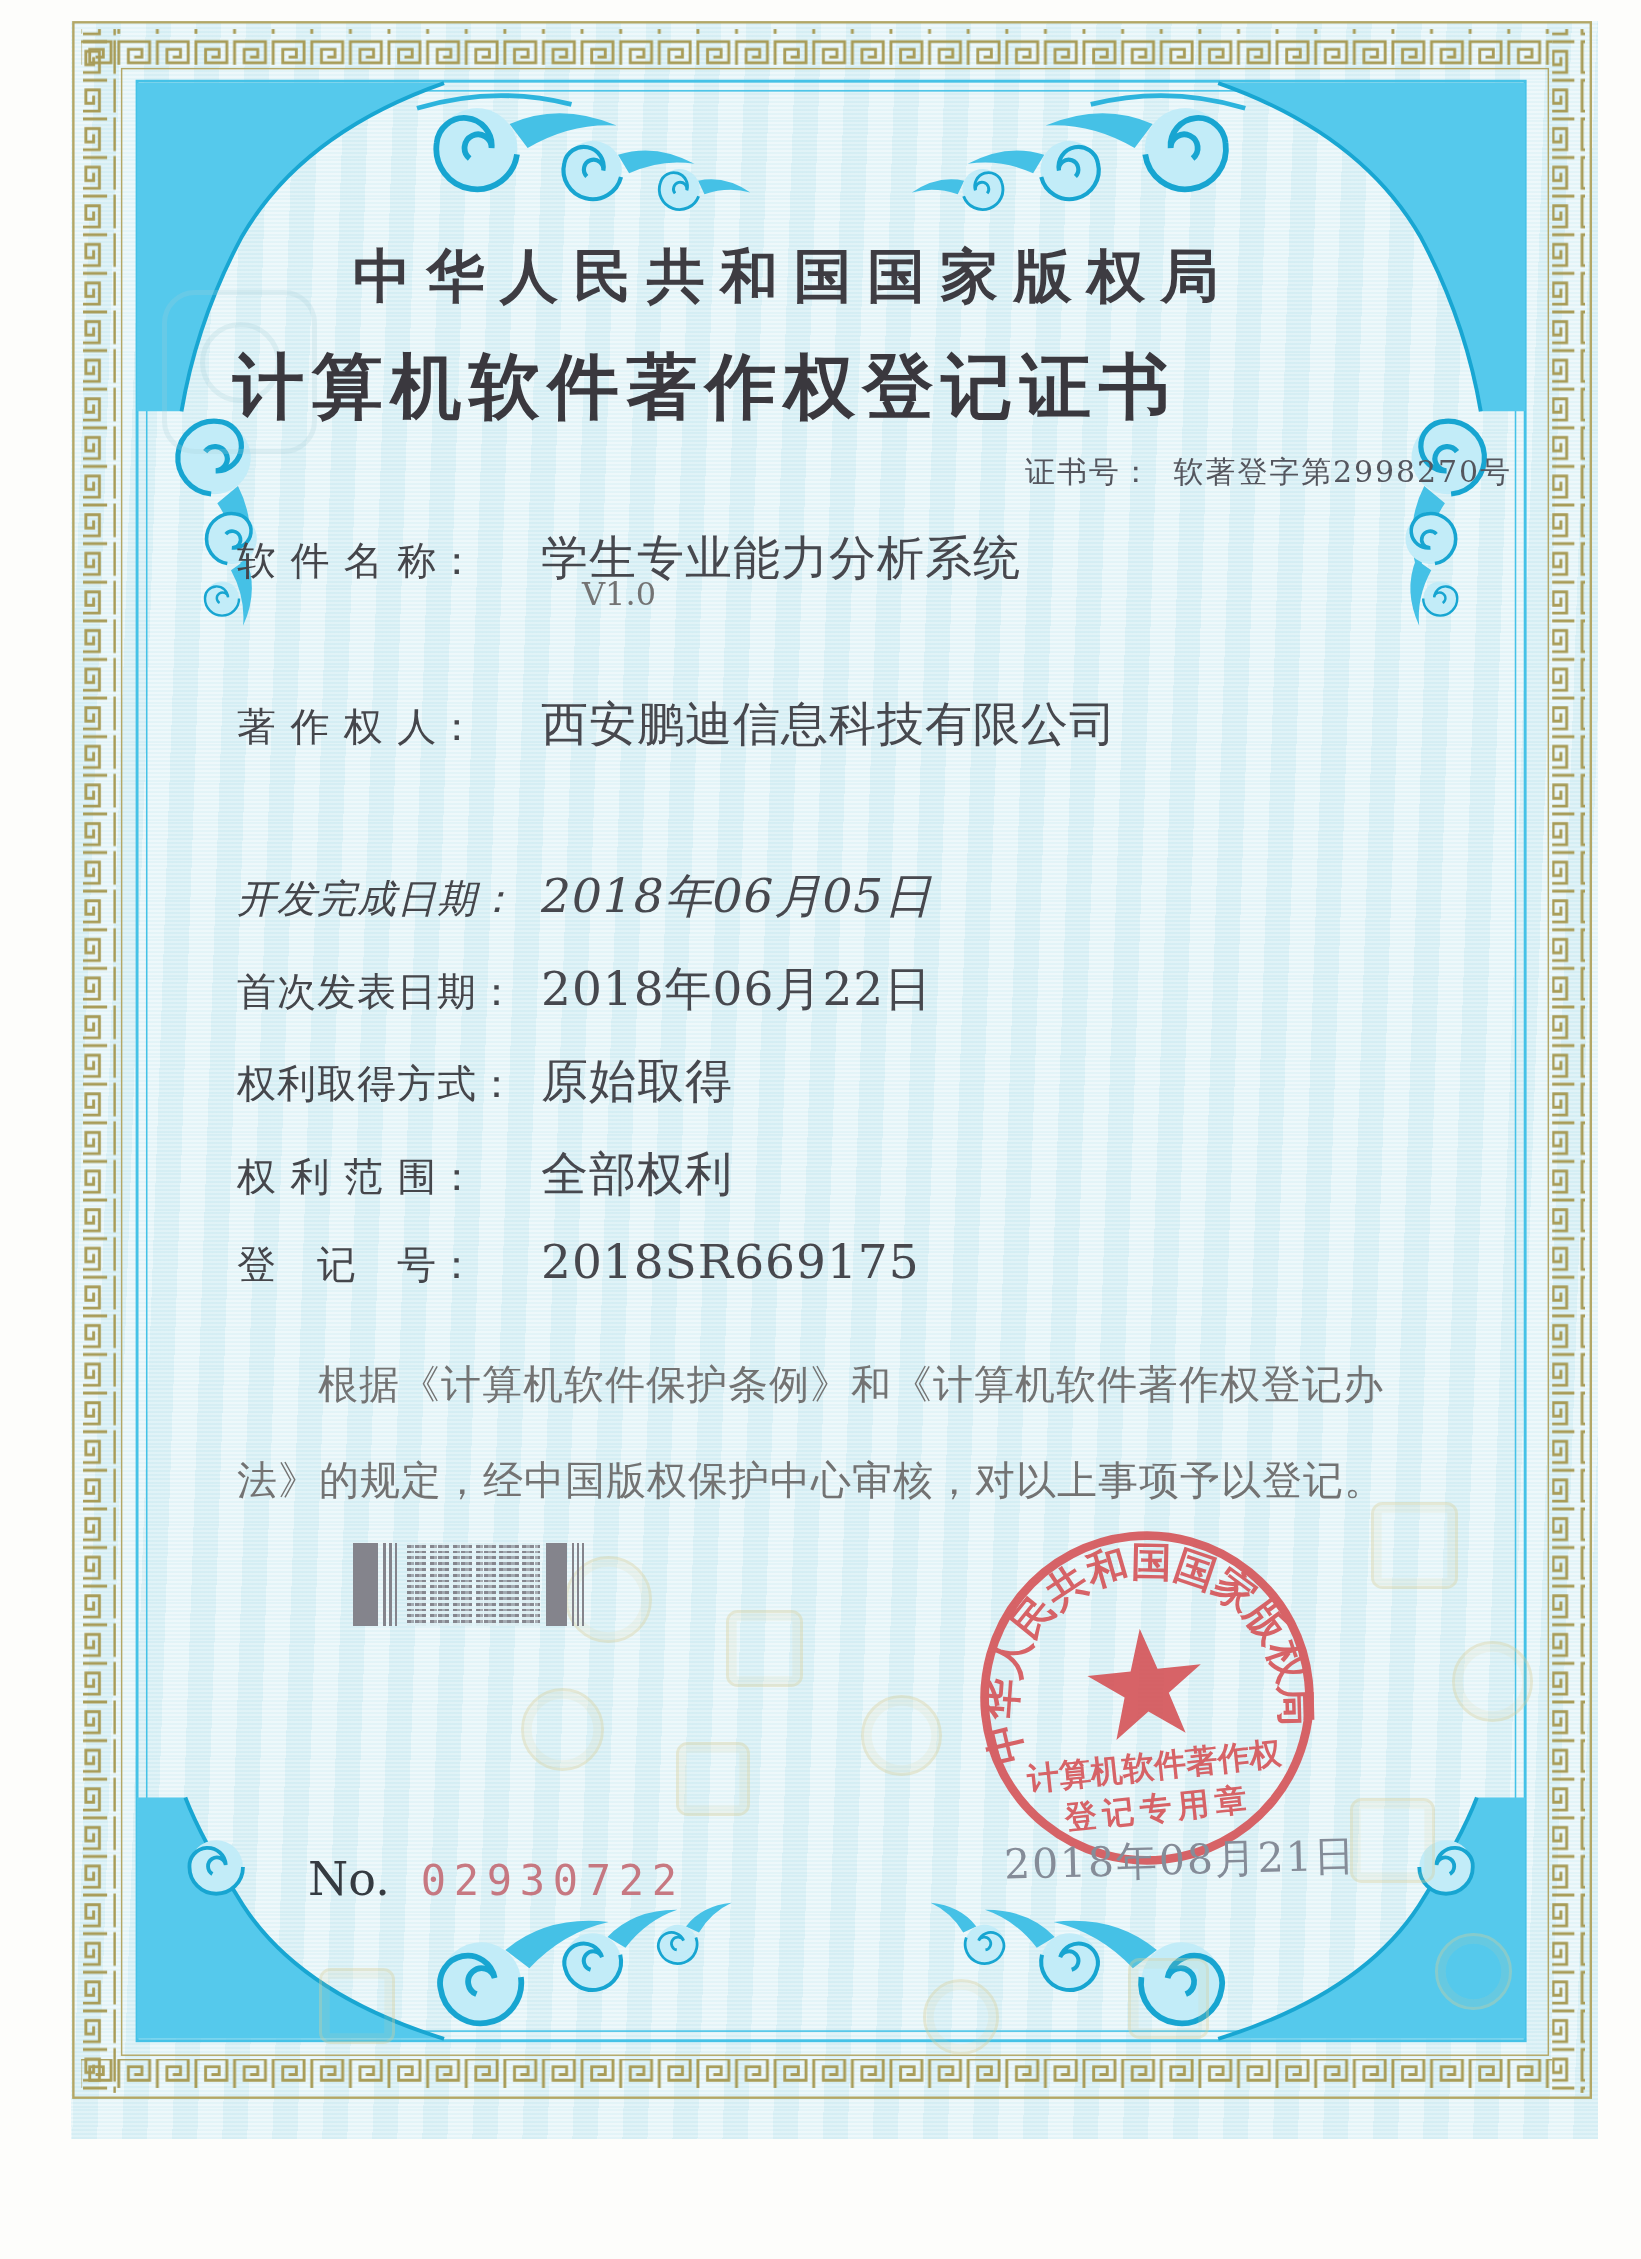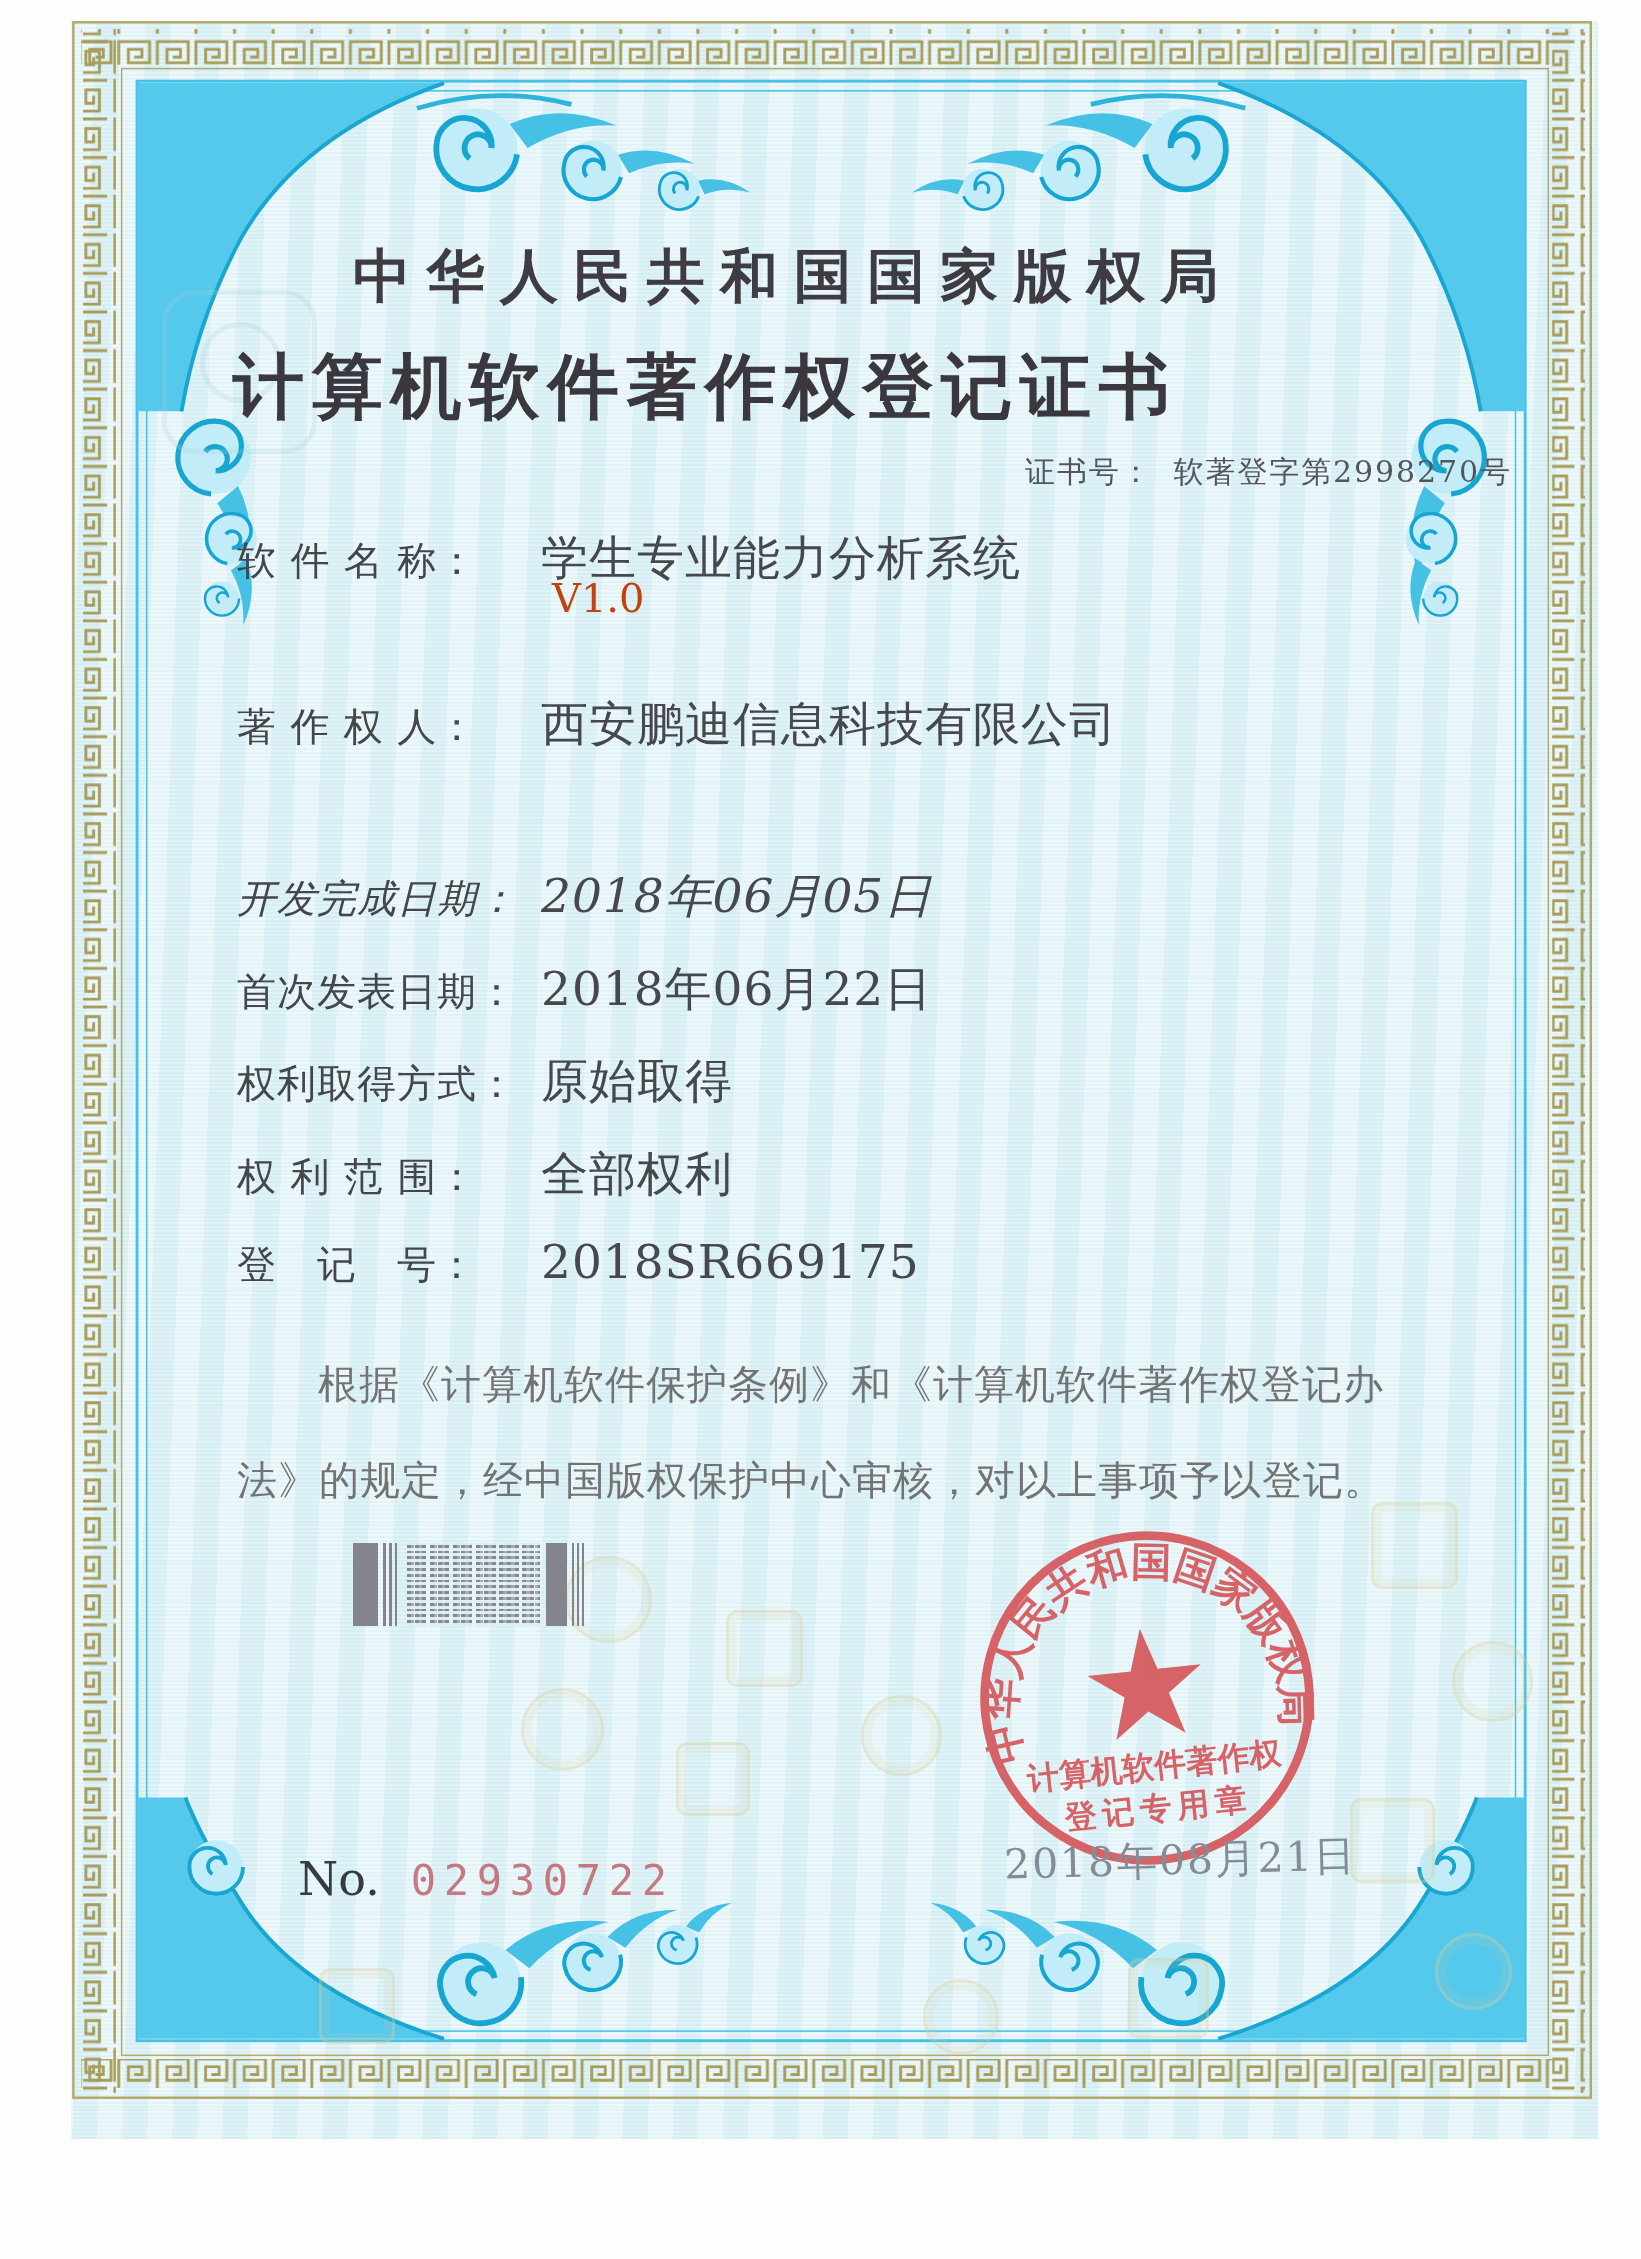--- a/index.html
+++ b/index.html
@@ -16,21 +16,21 @@
   .abs{position:absolute;white-space:nowrap;}
   #authority{left:214px;top:238px;width:1159px;text-align:center;
              font-size:58px;font-weight:700;letter-spacing:15.4px;color:#3e3c42;}
   #cert-title{left:233px;top:340px;width:1159px;text-align:left;
               font-size:71px;font-weight:700;letter-spacing:7.7px;color:#3a383e;}
   #certno{left:1025px;top:452px;font-size:30px;color:#54565e;letter-spacing:1.9px;}
   #certno .lbl{margin-right:21px;}
   .field-label{display:inline-block;width:304px;font-size:39px;color:#45464b;letter-spacing:1px;}
   .field-value{font-size:47px;color:#47484e;letter-spacing:1px;}
   .frow{position:absolute;left:237px;}
-  #v2line{left:552px;top:575px;font-size:40px;color:#c2410c;}
+  #v2line{left:582px;top:575px;font-size:32px;color:#737373;}
   #statement{position:absolute;left:237px;top:1336px;width:1202px;
              font-size:40px;line-height:96px;color:#737373;letter-spacing:1px;
              text-indent:81px;white-space:normal;}
   
   #barcode{position:absolute;left:353px;top:1543px;width:232px;height:83px;display:flex;}
   #barcode span{display:block;height:100%;}
   .b-solid{width:25px;background:#84848c;}
   .b-thin{width:16.4px;margin-left:4.8px;
      background:repeating-linear-gradient(90deg,#84848c 0 2.9px,rgba(0,0,0,0) 2.9px 5.8px);}
   .b-noise{flex:1;margin-left:7.7px;margin-right:5.8px;
@@ -40,21 +40,21 @@
        repeating-linear-gradient(90deg,rgba(132,132,140,.65) 0 6.8px,rgba(0,0,0,0) 6.8px 11.6px);}
   .b-solid2{width:21px;background:#84848c;}
   .b-thin2{width:13.5px;margin-left:4.8px;
      background:repeating-linear-gradient(90deg,#84848c 0 1.9px,rgba(0,0,0,0) 1.9px 4.8px);}
   
   #seal{position:absolute;left:973px;top:1524px;width:348px;height:348px;
         transform:rotate(-6deg);opacity:.92;}
   #seal-date{left:1004px;top:1833px;font-size:41px;color:#858c98;letter-spacing:1.9px;
              transform:rotate(-1.5deg);}
   
-  #serial{left:298px;top:1852px;}
+  #serial{left:308px;top:1852px;}
   #serial .no{font-size:46px;color:#353b41;}
   #serial .num{font-family:"DejaVu Sans Mono","Liberation Mono",monospace;
                font-size:42px;color:#c2636d;letter-spacing:7.7px;margin-left:31px;opacity:.85;}
   
   .sec{position:absolute;opacity:.38;border:3.9px solid #d9cf9a;}
   .sec.ring{border-radius:50%;box-shadow:inset 0 0 0 7.7px rgba(217,207,154,.35);}
   .sec.sq{border-radius:11.6px;box-shadow:inset 0 0 0 7.7px rgba(217,207,154,.35);}
   #ghost{position:absolute;left:162px;top:290px;width:145px;height:154px;opacity:.45;
          border:5.8px solid rgba(165,205,215,.5);border-radius:33px;}
   #ghost i{position:absolute;left:33px;top:27px;width:71px;height:71px;border-radius:50%;

